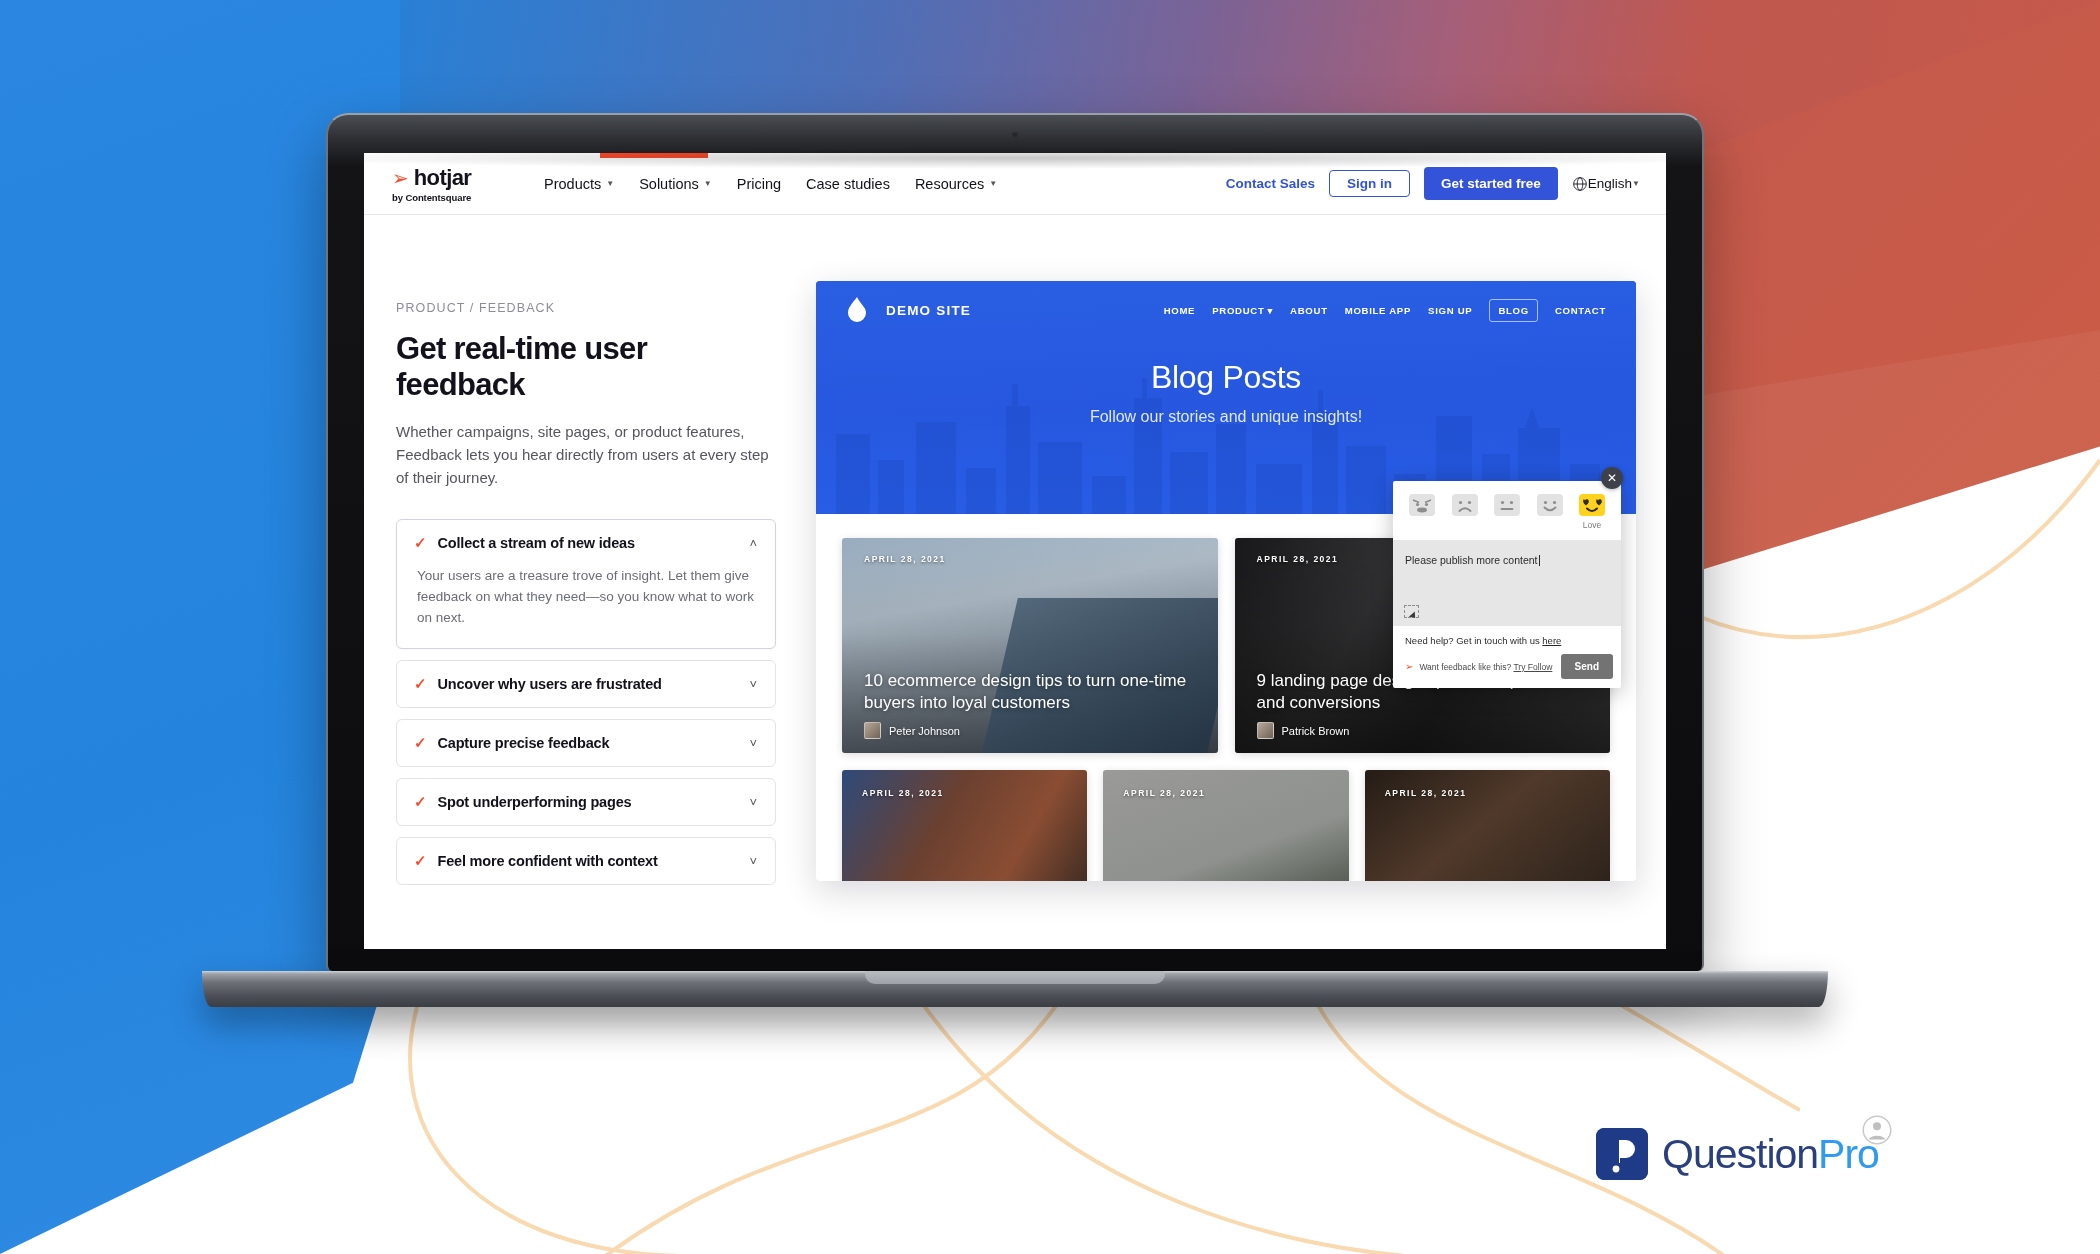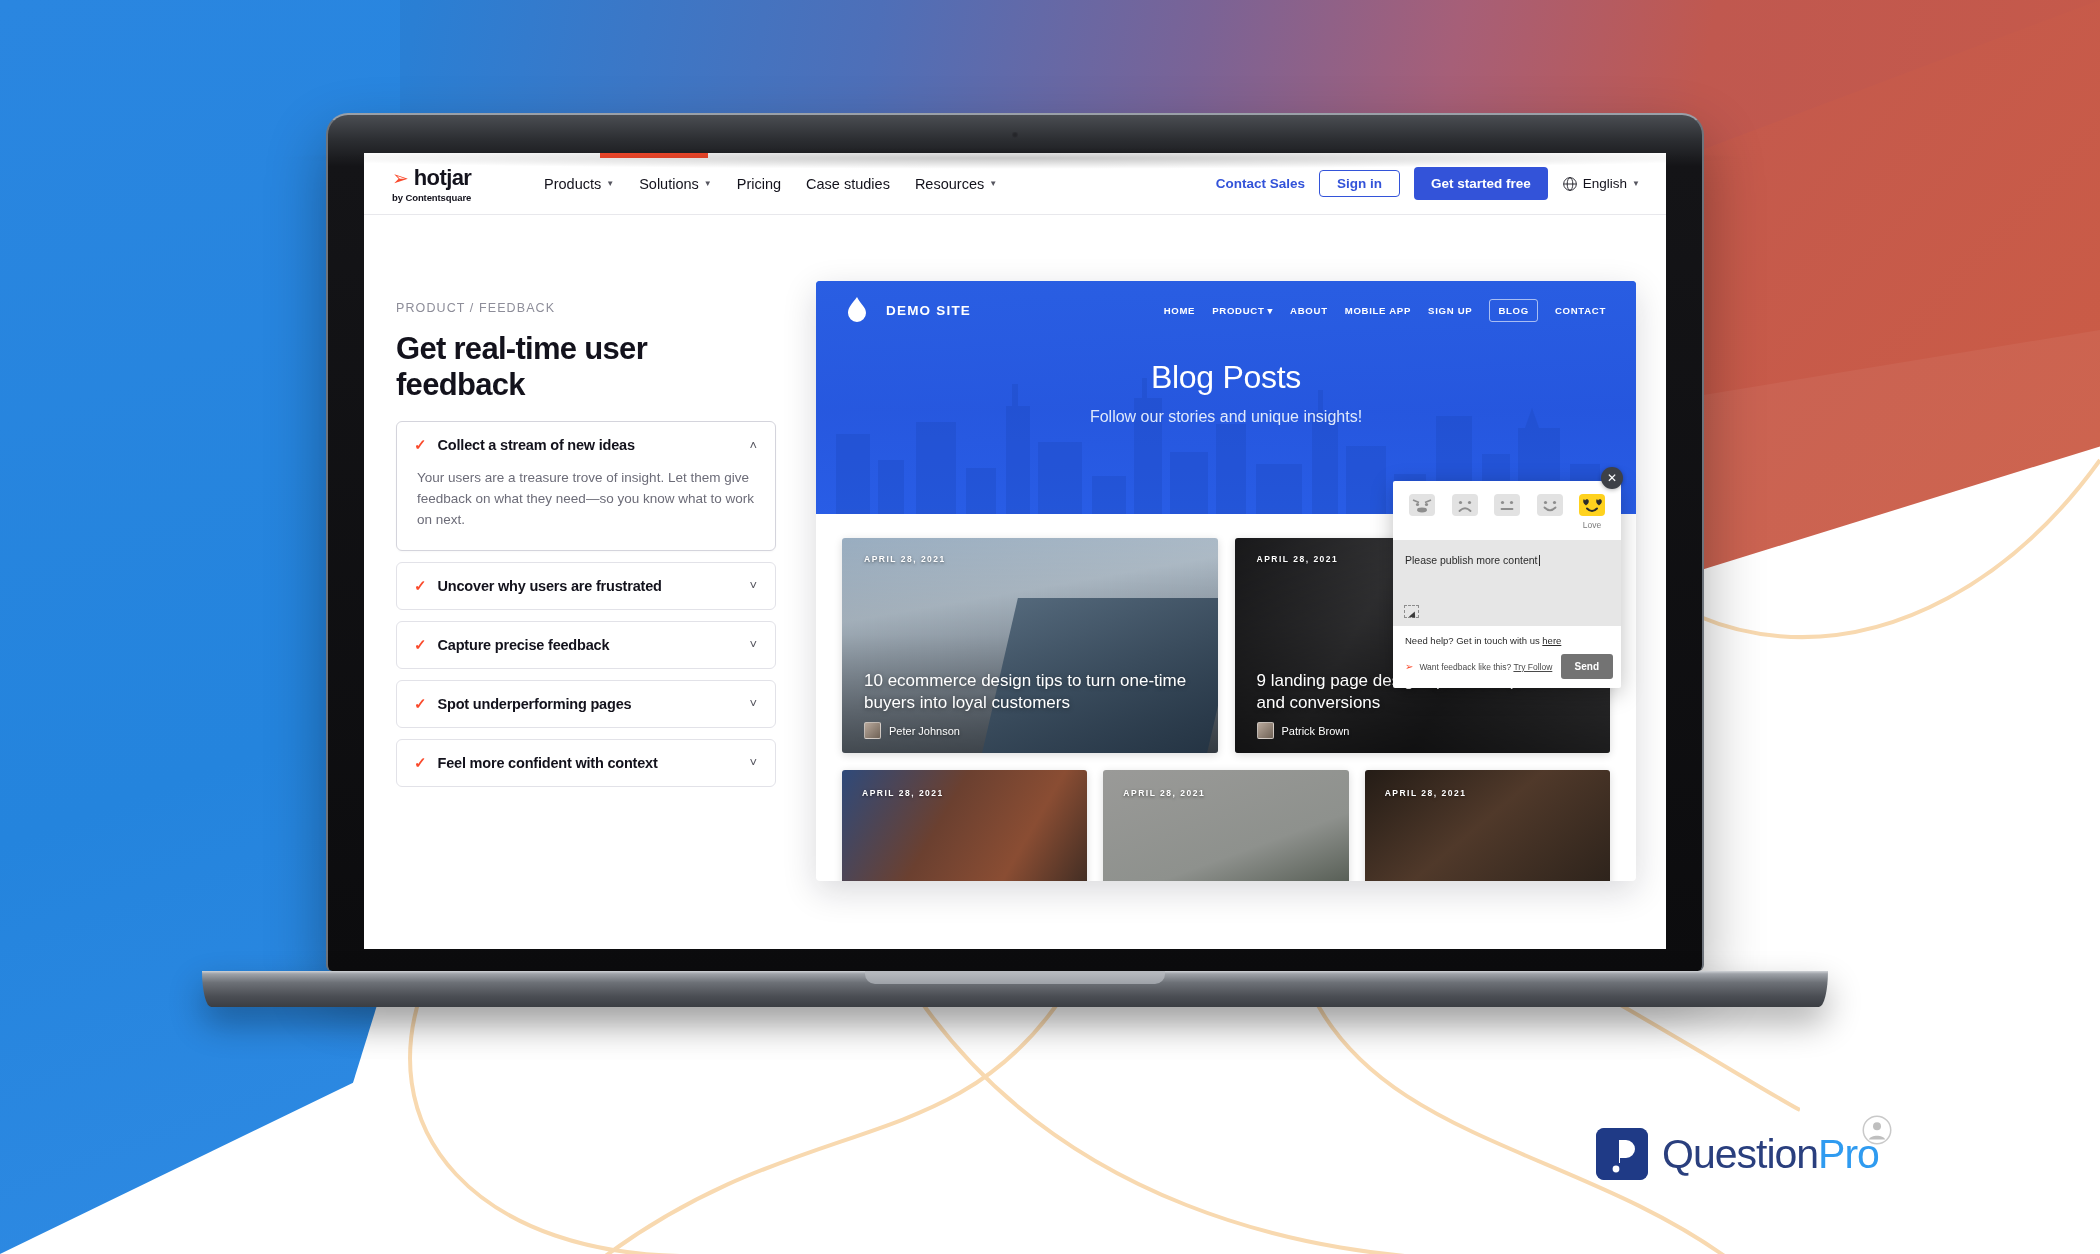--- a/index.html
+++ b/index.html
@@ -153,21 +153,21 @@
   .hj-signin {
     font-size: 13.5px; font-weight: bold; color: #3353d9;
     border: 1.5px solid #3353d9; border-radius: 4px;
     padding: 5px 17px; background: #fff; cursor: pointer;
   }
   .hj-cta {
     font-size: 13.5px; font-weight: bold; color: #fff;
     background: #3353d9; border: none; border-radius: 4px;
     padding: 9px 17px; cursor: pointer;
   }
-  .hj-lang { display: flex; align-items: center; gap: 5px; font-size: 13.5px; color: #13121c; cursor: pointer; }
+  .hj-lang { display: flex; align-items: center; font-size: 13.5px; color: #13121c; cursor: pointer; }
   .globe { width: 16px; height: 16px; }
 
   .hj-body { display: flex; padding: 66px 30px 0 32px; gap: 40px; }
   .hj-left { width: 400px; padding-top: 20px; }
   .eyebrow {
     font-size: 12.5px; letter-spacing: 1.1px; color: #8d8d99; font-weight: 500; margin-bottom: 16px;
   }
   .hj-h1 {
     font-size: 31px; font-weight: bold; color: #13121c; letter-spacing: -0.7px; margin-bottom: 18px;
   }
@@ -504,20 +504,21 @@
             <span class="caret-sm">▼</span>
           </div>
         </div>
       </div>
 
       <div class="hj-body">
 
         <div class="hj-left">
           <div class="eyebrow">PRODUCT / FEEDBACK</div>
           <h1 class="hj-h1">Get real-time user feedback</h1>
+          <p class="hj-sub">Whether campaigns, site pages, or product features, Feedback lets you hear directly from users at every step of their journey.</p>
 
           <div class="acc-list">
             <div class="acc-item open">
               <div class="acc-head">
                 <span class="acc-check">✓</span>
                 <span class="acc-title">Collect a stream of new ideas</span>
                 <span class="acc-chev">˄</span>
               </div>
               <div class="acc-body">Your users are a treasure trove of insight. Let them give feedback on what they need—so you know what to work on next.</div>
             </div>

